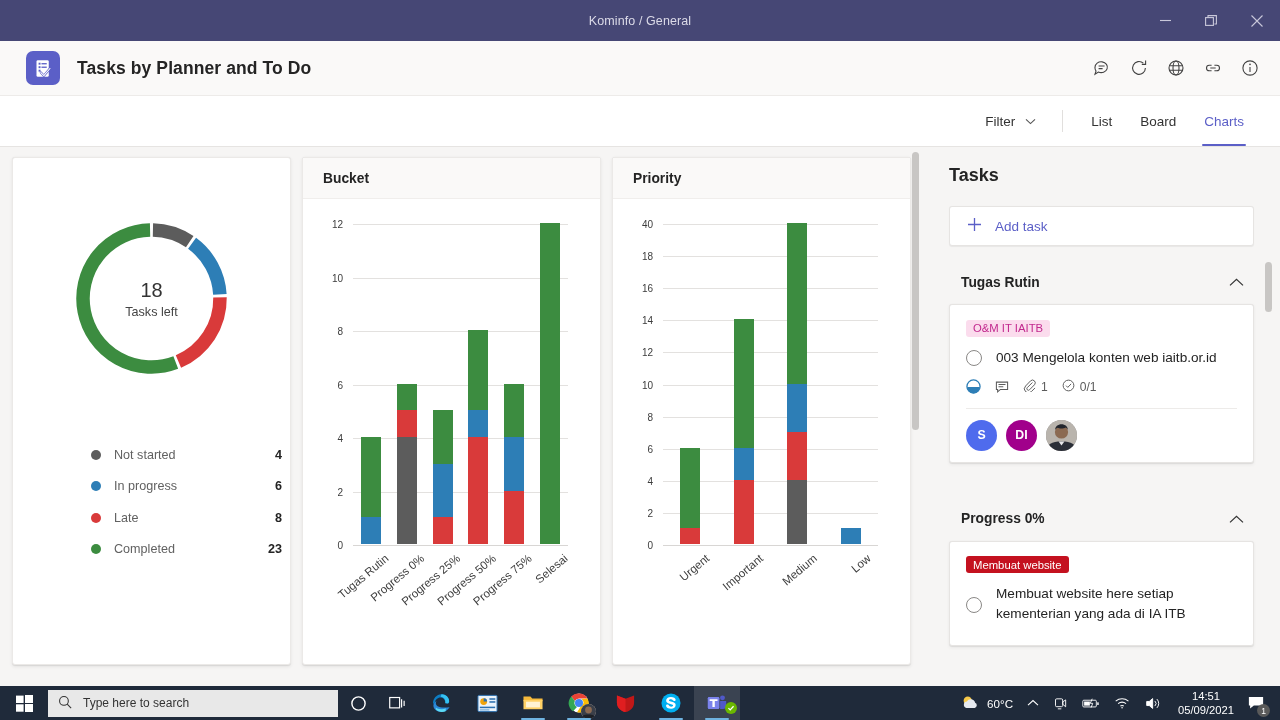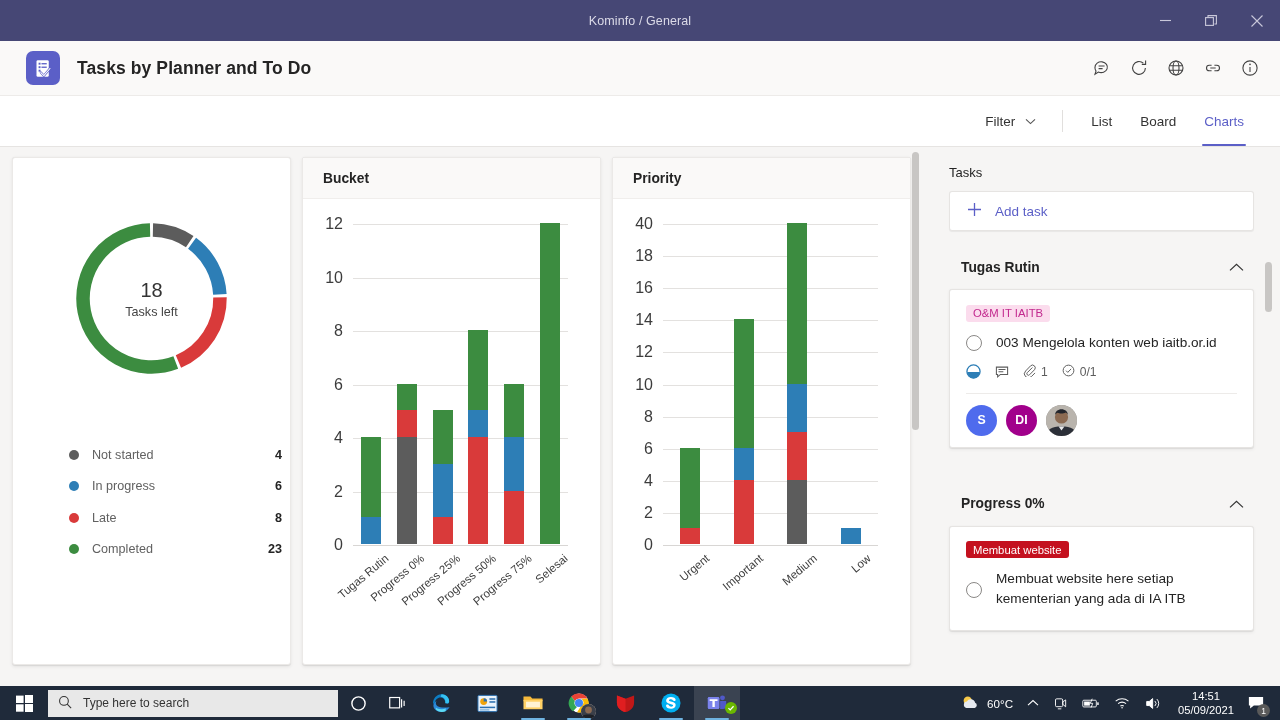--- a/index.html
+++ b/index.html
@@ -84,46 +84,46 @@
   .card-status { width:279px; }
   .card-bucket { width:299px; }
   .card-priority { width:299px; }
 
   
   .donut-wrap { position:relative; width:157px; height:157px; margin:62px auto 0; }
   .donut-center { position:absolute; inset:0; display:flex; flex-direction:column; align-items:center; justify-content:center; }
   .donut-num { font-size:20px; color:#333; line-height:1.15; }
   .donut-lbl { font-size:12.6px; color:#444; margin-top:3px; }
 
-  .legend { margin:62px 0 0 0; padding:0 0 0 56px; }
+  .legend { margin:62px 0 0 0; padding:0 0 0 78px; }
   .legend-row { display:flex; align-items:center; height:31.5px; font-size:12.6px; }
   .legend-dot { width:10px; height:10px; border-radius:50%; flex:0 0 auto; }
   .legend-name { margin-left:13px; color:#616161; }
   .legend-val { margin-left:auto; color:#242424; font-weight:700; width:38px; text-align:right; padding-right:8px;}
 
   
   .plot { position:absolute; inset:0; }
   .gridline { position:absolute; left:0; right:0; height:1px; background:#e3e1df; }
-  .ytick { position:absolute; right:0; transform:translateY(-50%); font-size:16px; color:#3c3c3c; text-align:right; }
+  .ytick { position:absolute; right:0; transform:translateY(-50%); font-size:10px; color:#3c3c3c; text-align:right; }
   .bar-col { position:absolute; bottom:0; }
   .seg { position:absolute; left:0; right:0; }
   .xlabel {
     position:absolute; font-size:11.5px; color:#3c3c3c; white-space:nowrap;
     transform-origin: right top; transform: rotate(-40deg); text-align:right;
   }
 
   
   .vscroll { position:absolute; width:7px; border-radius:4px; background:#c8c6c4; }
 
   
   .tasks-panel {
     width:347px; flex:0 0 auto; background:#f6f5f4; position:relative;
     padding:18px 26px 0 16px; overflow:hidden;
   }
-  .tasks-title { font-size:13px; font-weight:400; color:#242424; margin-bottom:11px; }
+  .tasks-title { font-size:18px; font-weight:700; color:#242424; margin-bottom:20px; }
   .addtask {
     height:40px; background:#fff; border:1px solid #e6e4e2; border-radius:3px;
     display:flex; align-items:center; gap:13px; padding:0 17px; color:#5b5fc7; font-size:13.5px;
     box-shadow:0 .3px .9px rgba(0,0,0,.06);
     cursor:pointer;
   }
   .bucket-head {
     display:flex; align-items:center; margin:27px 0 13px 12px; padding-right:10px;
   }
   .bucket-name { font-size:13.8px; font-weight:700; color:#242424; }

